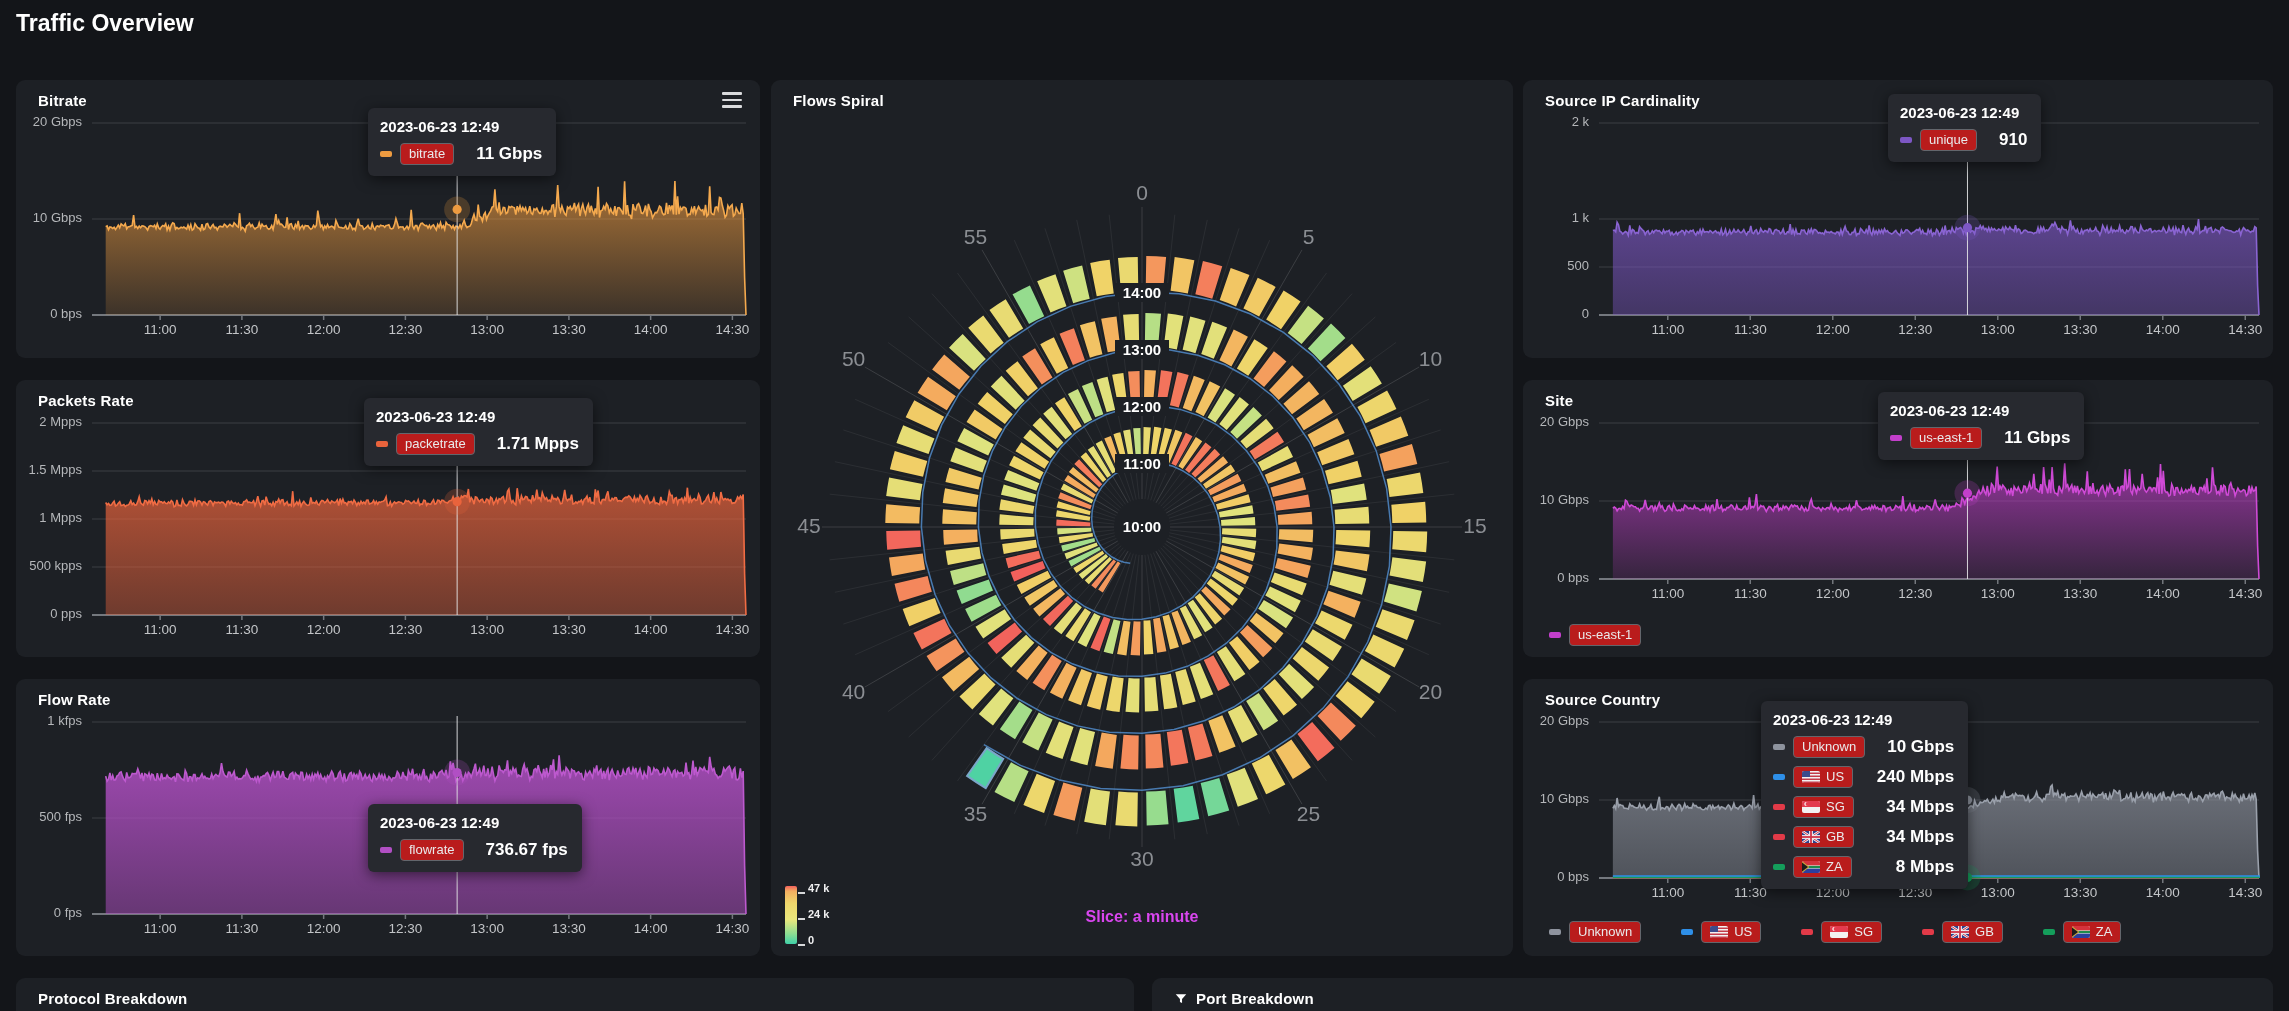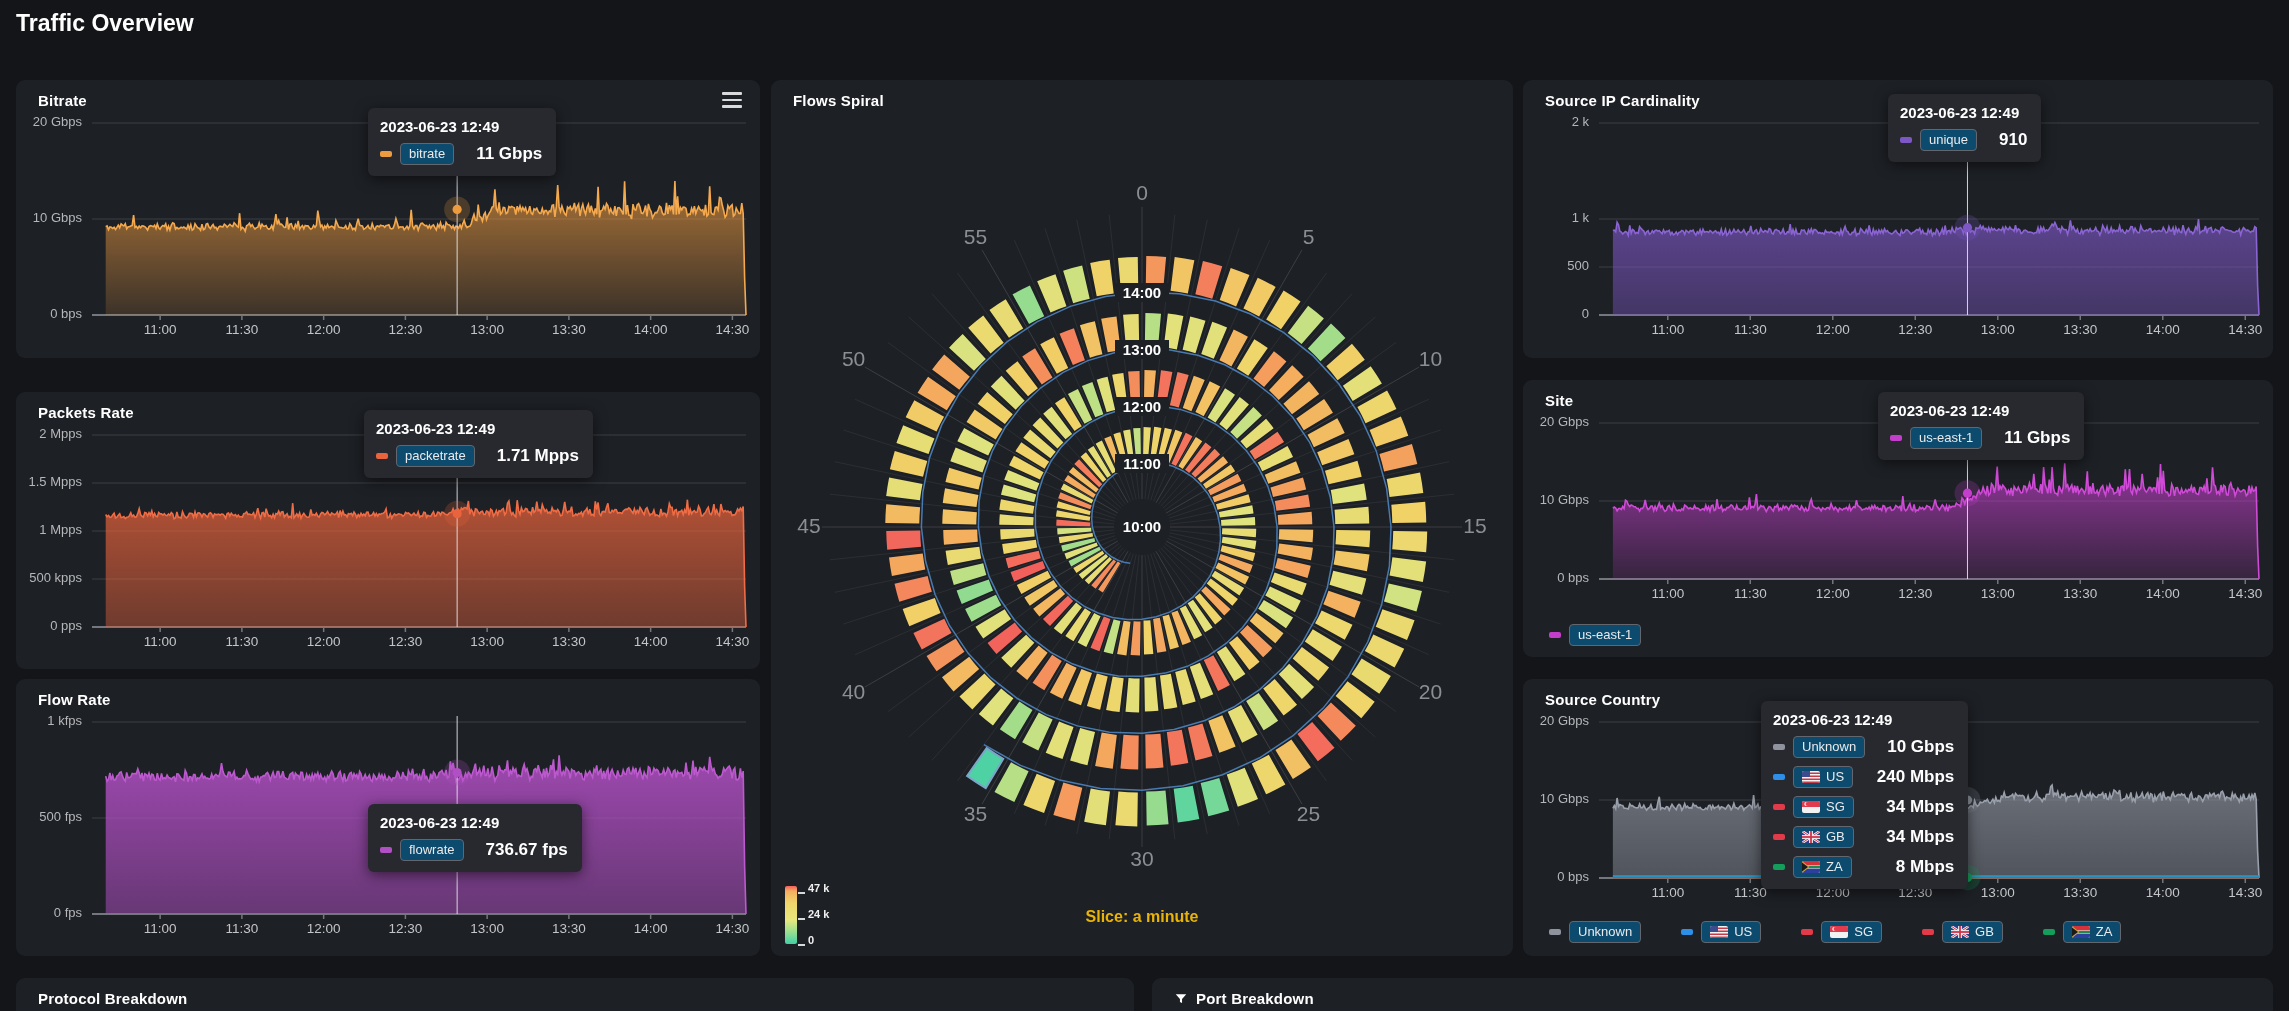--- a/index.html
+++ b/index.html
@@ -13,27 +13,27 @@
   .toggle{width:40px;height:19px;border-radius:10px;background:#a9cbda;position:relative;cursor:pointer;}
   .toggle .knob{position:absolute;right:1px;top:1px;width:17px;height:17px;border-radius:50%;background:#ffffff;}
   .print-btn{width:42px;height:42px;border-radius:50%;background:#57b3d9;display:flex;align-items:center;justify-content:center;cursor:pointer;}
   .menu-icon{position:absolute;right:18px;top:12px;width:20px;height:16px;display:flex;flex-direction:column;justify-content:space-between;cursor:pointer;}
   .menu-icon div{height:2.6px;background:#d9dadc;border-radius:1px;}
   svg.chart{position:absolute;left:0;top:0;}
   .tooltip{position:absolute;background:#27292f;border-radius:6px;padding:10px 14px 11px 12px;box-shadow:0 3px 14px rgba(0,0,0,.55);z-index:6;white-space:nowrap;}
   .tt-title{color:#ffffff;font-size:15px;font-weight:bold;}
   .tt-row{display:flex;align-items:center;gap:8px;margin-top:8px;}
   .swatch{width:12px;height:6px;border-radius:2px;flex:0 0 auto;}
-  .chip{border:1px solid #63666c;border-radius:4px;padding:1px 8px;background:#0c4a6e;color:#e9eaeb;font-size:13px;display:inline-flex;align-items:center;gap:6px;line-height:18px;}
+  .chip{border:1px solid #63666c;border-radius:4px;padding:1px 8px;background:#b91c1c;color:#e9eaeb;font-size:13px;display:inline-flex;align-items:center;gap:6px;line-height:18px;}
   .chip .flag{display:inline-flex;border-radius:2px;overflow:hidden;}
   .tt-val{margin-left:auto;padding-left:14px;color:#ffffff;font-size:17px;font-weight:bold;}
   .legend-row{position:absolute;display:flex;align-items:center;}
   .legend-item{display:flex;align-items:center;gap:8px;margin-right:40px;cursor:pointer;}
   .spiral-sub{position:absolute;width:100%;text-align:center;color:#9a9da2;font-size:15px;font-weight:bold;}
-  .spiral-caption{position:absolute;width:100%;text-align:center;color:#eab308;font-size:16px;font-weight:bold;}
+  .spiral-caption{position:absolute;width:100%;text-align:center;color:#d946ef;font-size:16px;font-weight:bold;}
   .grad-legend{position:absolute;}
   .grad-bar{position:absolute;left:0;top:0;width:12px;height:58px;border-radius:2px;
     background:linear-gradient(to bottom,#f2615c 0%,#f3ae60 9%,#efd76c 30%,#e9e77d 58%,#8edd92 82%,#3fd0a8 100%);}
   .grad-tick{position:absolute;display:flex;align-items:flex-end;color:#f0f0f1;font-size:11px;font-weight:bold;}
   .grad-tick .dash{width:7px;height:2px;background:#d7d8da;margin-right:3px;}
   .bottom-title{display:flex;align-items:center;gap:8px;}
 </style>
 </head>
 <body>
 
@@ -86,21 +86,21 @@
         <div class="tt-title">2023-06-23 12:49</div>
         <div class="tt-row">
           <span class="swatch" style="background:#ee9b40"></span>
           <span class="chip">
             <span>bitrate</span>
           </span>
           <span class="tt-val">11 Gbps</span>
         </div>
       </div>
     </div>
-  <div class="panel" id="p-packets" style="left:16px;top:392px;width:744px;height:277px;">
+  <div class="panel" id="p-packets" style="left:16px;top:380px;width:744px;height:277px;">
     <div class="panel-title">Packets Rate</div>
   <svg class="chart" width="744" height="277">
         <defs>
           <linearGradient id="p-packets-g0" x1="0" y1="43" x2="0" y2="235" gradientUnits="userSpaceOnUse">
             <stop offset="0%" stop-color="#e9633c" stop-opacity="0.9"></stop>
             <stop offset="100%" stop-color="#e9633c" stop-opacity="0.4"></stop>
           </linearGradient>
         </defs>
         <line x1="76" y1="43" x2="730" y2="43" stroke="#3c3f45" stroke-width="1"></line>
         <text x="66" y="43" fill="#b5b7ba" font-size="13" text-anchor="end" dominant-baseline="middle">2 Mpps</text>

